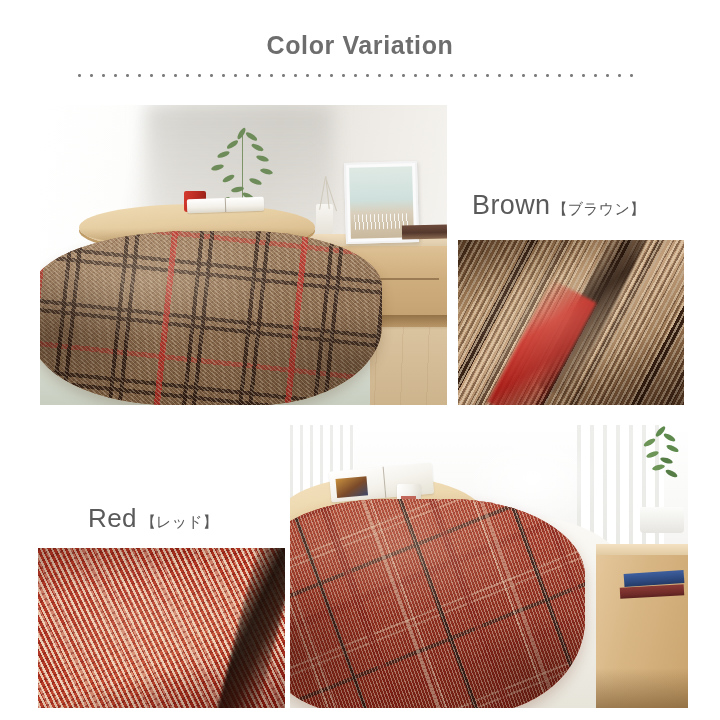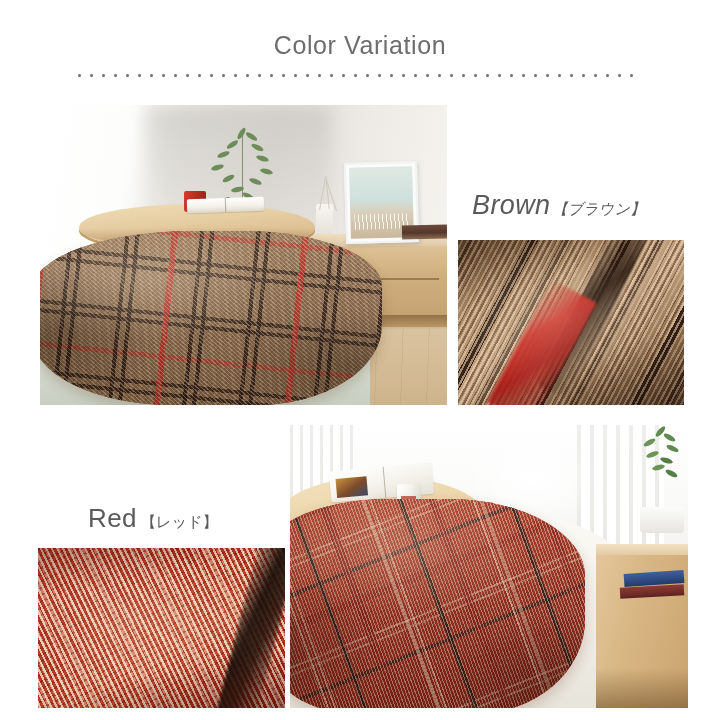--- a/index.html
+++ b/index.html
@@ -17,21 +17,21 @@
   }
 
   
   #page-title {
     position: absolute;
     left: 0;
     top: 33px;
     width: 720px;
     text-align: center;
     font-size: 25px;
-    font-weight: 400;
+    font-weight: 700;
     letter-spacing: 0.6px;
     color: #6d6d6d;
     line-height: 1;
   }
   #dotted-divider {
     position: absolute;
     left: 78px;
     top: 74px;
     width: 562px;
     height: 3px;
@@ -260,21 +260,20 @@
       radial-gradient(ellipse 70% 65% at 42% 46%, rgba(255,238,210,.22), rgba(0,0,0,0) 72%),
       linear-gradient(160deg, rgba(40,22,10,.42) 0%, rgba(0,0,0,0) 30%, rgba(0,0,0,0) 66%, rgba(30,14,6,.46) 100%);
   }
 
   
   #label-brown {
     position: absolute; left: 472px; top: 192px;
     color: #5a5a5a;
     line-height: 1;
     white-space: nowrap;
-    font-style: italic;
   }
   #label-brown .name { font-size: 27px; font-weight: 300; letter-spacing: .4px; }
   #label-brown .kana { font-size: 15px; font-weight: 300; margin-left: 2px; letter-spacing: .2px; }
 
   
   #photo-red-swatch { left: 38px; top: 548px; width: 247px; height: 160px; }
   #red-swatch-fabric {
     position: absolute; inset: -8%;
     background-color: #b0301f;
     background-image:

